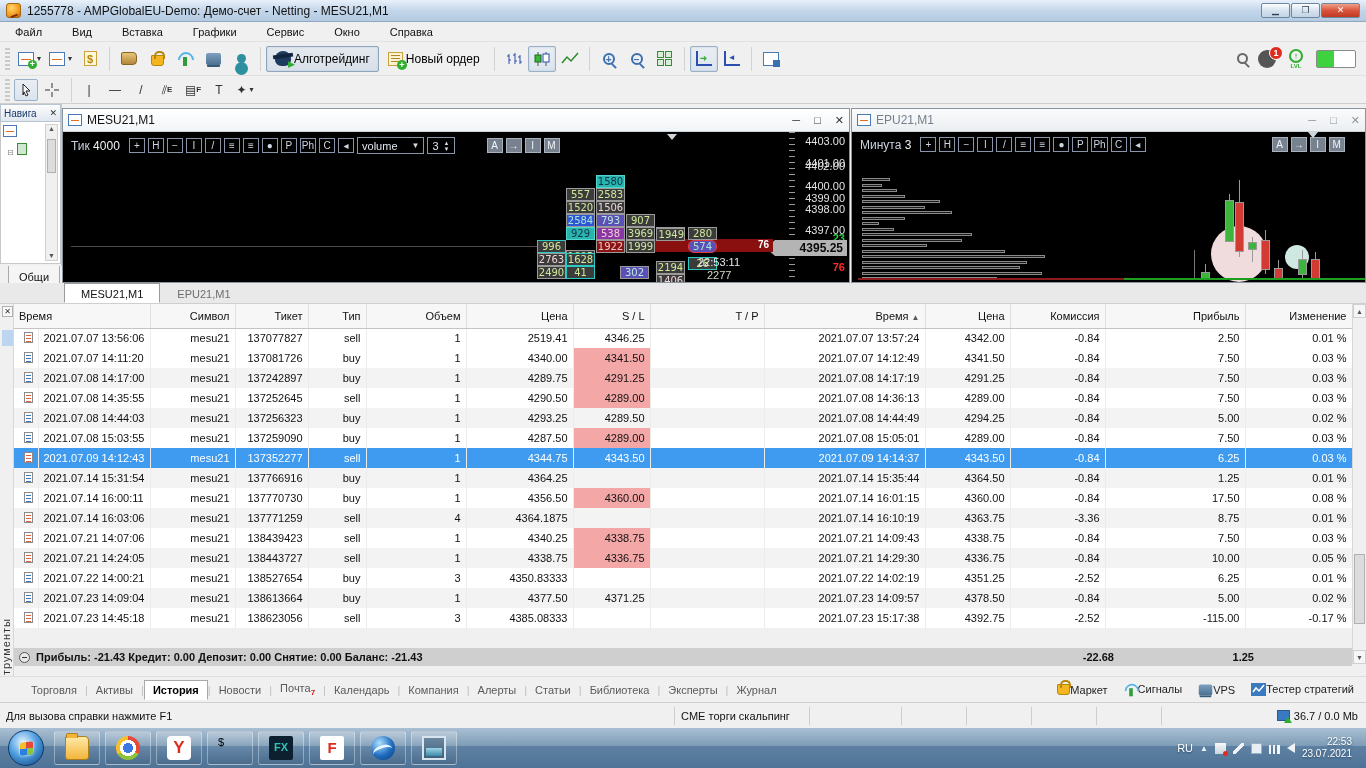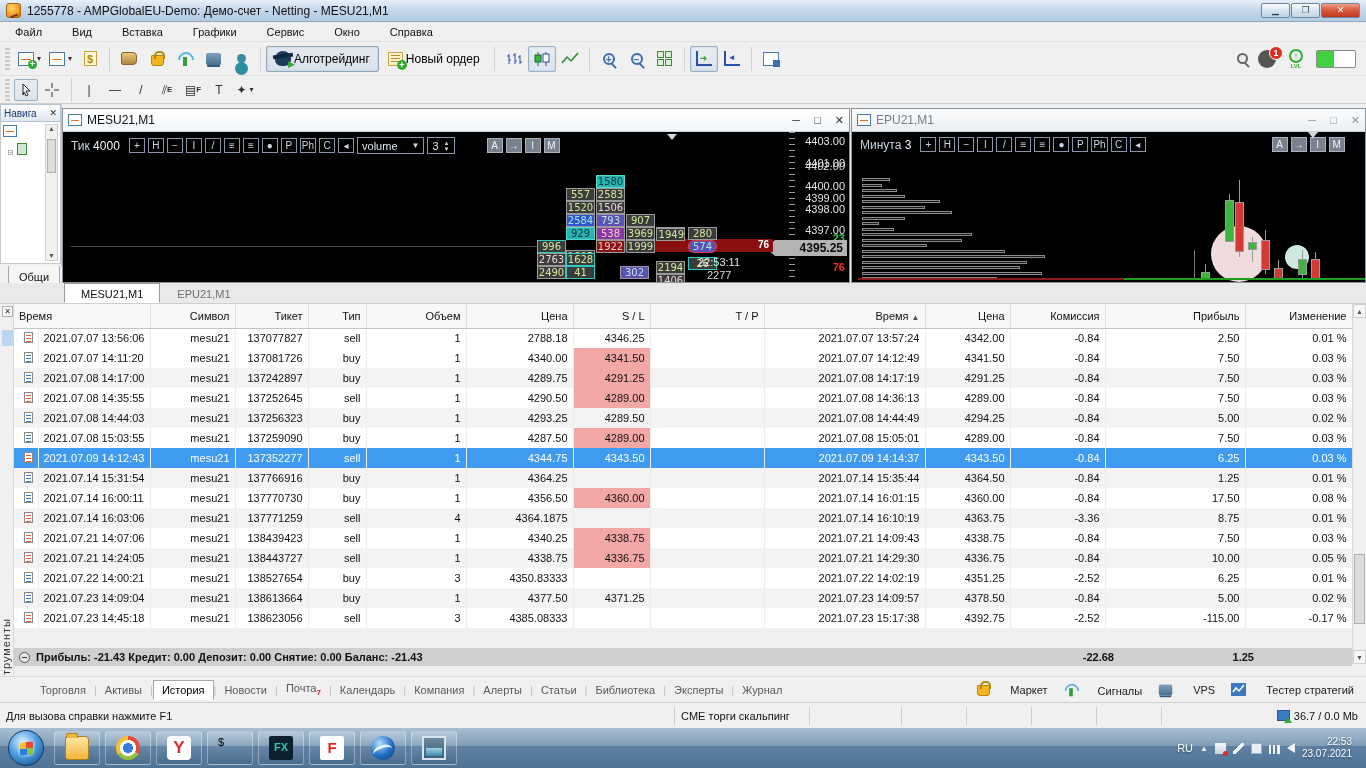--- a/index.html
+++ b/index.html
@@ -178,27 +178,27 @@
   .sv-thumb { position:absolute; left:1px; width:11px; top:250px; height:70px; background:#dcdcdc; border:1px solid #b0b0b0;}
 
   
   .summary { left:14px; top:648px; width:1338px; height:18px; background:#cfcfcf; display:flex; align-items:center; font-weight:bold; color:#111;}
   .sumicon { width:11px; height:11px; border:1px solid #555; border-radius:50%; margin:0 6px 0 5px; position:relative; background:#e8e8e8;}
   .sumicon::after{content:"";position:absolute;left:2px;top:4px;width:5px;height:1px;background:#333;}
   .sum-comm { position:absolute; right:238px; } 
   .sum-prof { position:absolute; right:98px; }
 
   
-  .bottombar { left:0; top:676px; width:1366px; height:26px; background:#f0f0f0; border-top:1px solid #dedede; display:flex; align-items:center; padding-left:32px;}
+  .bottombar { left:0; top:676px; width:1366px; height:26px; background:#f0f0f0; border-top:1px solid #dedede; display:flex; align-items:center; padding-left:23px;}
   .btab { padding:3px 8px; color:#5a5a5a; position:relative;}
-  .btab.active { background:#fff; border:1px solid #a8a8a8; border-bottom:1px solid #fff; color:#000; font-weight:normal;}
+  .btab.active { background:#fff; border:1px solid #a8a8a8; border-bottom:1px solid #fff; color:#000; font-weight:bold;}
   .btab .mailbadge { color:#e01818; font-size:8px; font-weight:bold; }
   .btabsep { color:#c0c0c0; }
   .bb-right { margin-left:auto; display:flex; align-items:center; gap:16px; padding-right:12px; color:#222;}
-  .bbr { display:flex; align-items:flex-end; gap:20px; }
+  .bbr { display:flex; align-items:flex-start; gap:0; }
 
   
   .statusbar { left:0; top:702px; width:1366px; height:26px; background:#f0f0f0; border-top:1px solid #d0d0d0; display:flex; align-items:center; color:#111;}
   .st-cell { height:18px; line-height:18px; padding:0 6px; border-right:1px solid #cdcdcd; overflow:hidden; white-space:nowrap;}
   .st-traffic { display:flex; align-items:center; gap:4px; margin-left:auto; padding-right:8px;}
   .ic-traffic { width:13px; height:11px; background:#3a7ac0; border:1px solid #2a5a90; position:relative;}
   .ic-traffic::after{content:"";position:absolute;right:-3px;bottom:-3px;width:0;height:0;border-left:4px solid transparent;border-right:4px solid transparent;border-bottom:6px solid #2eae2e;}
 
   
   .taskbar { left:0; top:728px; width:1366px; height:40px;
@@ -609,21 +609,21 @@
           </tr>
         </thead>
       <tbody id="histBody">
           <tr>
             <td><span class="doc sell"></span></td>
             <td class="left">2021.07.07 13:56:06</td>
             <td>mesu21</td>
             <td>137077827</td>
             <td>sell</td>
             <td>1</td>
-            <td>2788.18</td>
+            <td>2519.41</td>
             <td>4346.25</td>
             <td></td>
             <td>2021.07.07 13:57:24</td>
             <td>4342.00</td>
             <td>-0.84</td>
             <td class="pos">2.50</td>
             <td class="pos">0.01 %</td>
           </tr>
           <tr>
             <td><span class="doc buy"></span></td>

